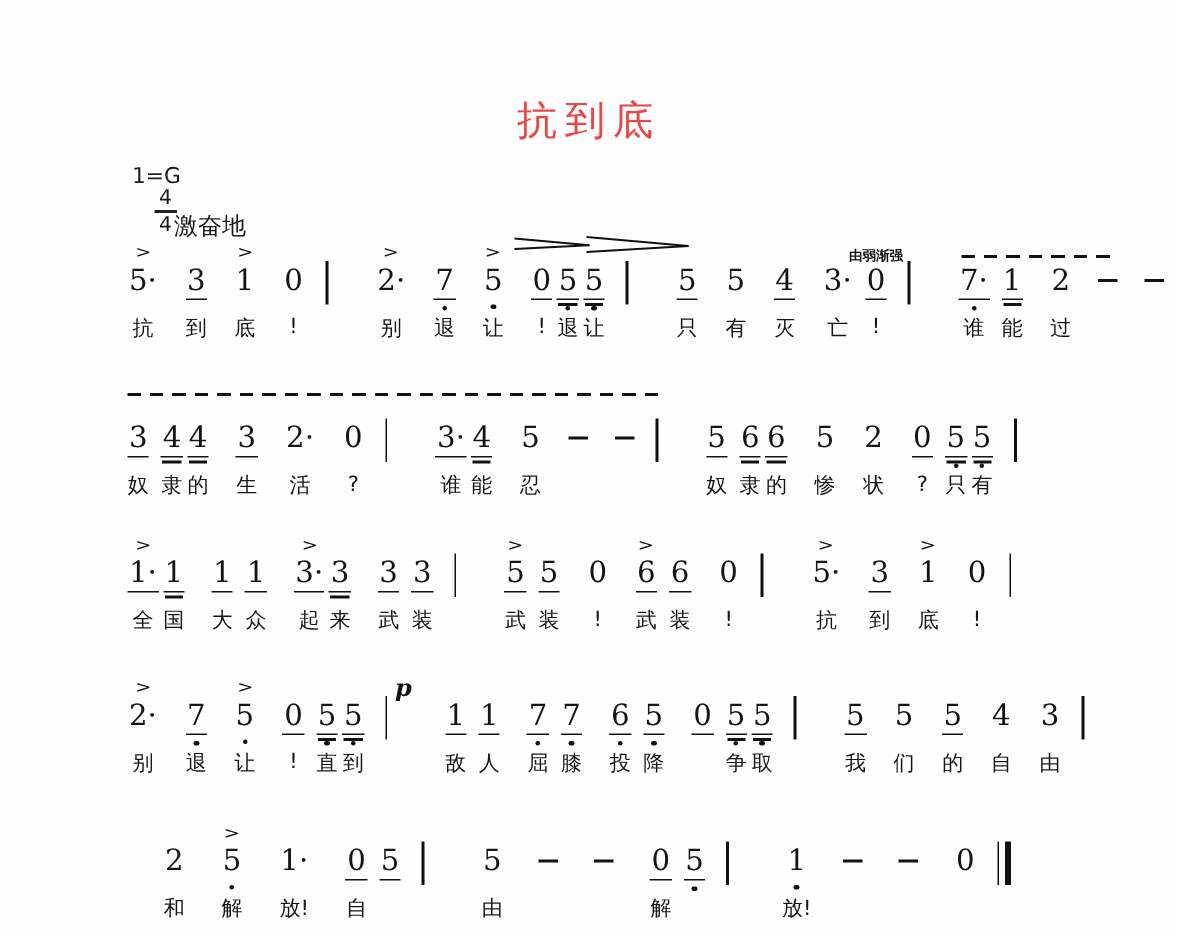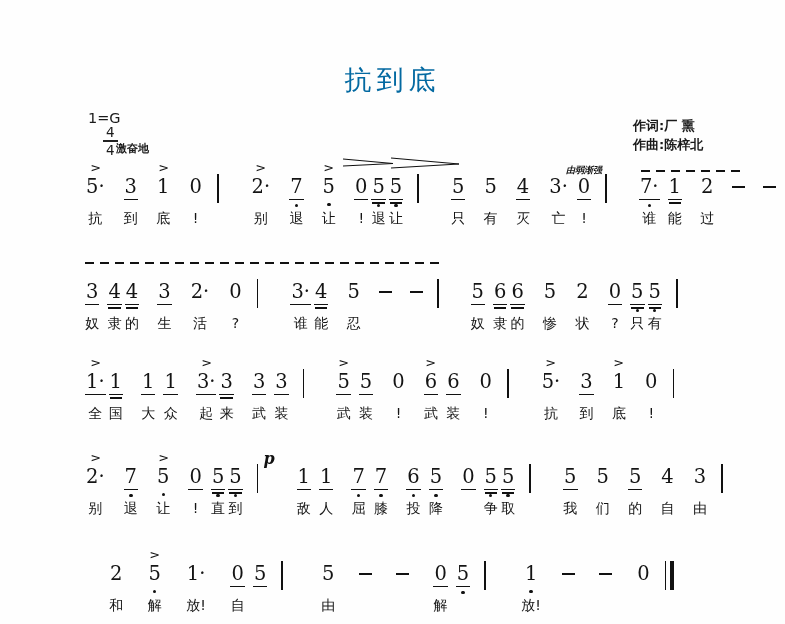--- a/index.html
+++ b/index.html
@@ -1,28 +1,28 @@
 <!DOCTYPE html>
 <html><head>
 <meta charset="utf-8">
 <style>
   html,body{margin:0;padding:0;background:#ffffff;}
   .page{position:relative;width:785px;height:624px;background:#fefefe;overflow:hidden;
         font-family:"DejaVu Sans","Liberation Sans",sans-serif;color:#1a1a1a;}
 
   .title{position:absolute;top:62px;left:0;width:100%;text-align:center;
-         font-size:27px;letter-spacing:5px;color:#0369a1;
+         font-size:27px;letter-spacing:5px;color:#ef4444;
          font-family:"DejaVu Serif","Liberation Serif",serif;}
 
   .keysig{position:absolute;left:88px;top:110px;display:flex;align-items:center;font-size:14.5px;flex-direction:column;}
   .meter{margin-left:12px;display:flex;flex-direction:column;align-items:center;
          font-size:13.5px;line-height:12px;}
   .meter-line{width:15px;height:1.5px;background:#222;margin:2px 0;}
 
-  .tempo{position:absolute;left:116px;top:141px;font-size:11px;font-weight:bold;}
+  .tempo{position:absolute;left:116px;top:141px;font-size:16px;font-weight:normal;}
 
   .credits{position:absolute;left:633px;top:116px;font-size:13px;font-weight:bold;line-height:19px;}
 
   .score-line{position:absolute;left:85px;}
   #line1{top:163px} #line2{top:268px} #line3{top:358px} #line4{top:453px} #line5{top:550px}
   .tokens{display:flex;align-items:flex-start;}
 
   .tok{position:relative;display:flex;flex-direction:column;align-items:center;margin-left:18px;}
   .tokens .tok:first-child{margin-left:0;}
   .g1{margin-left:3px !important;}
@@ -50,45 +50,41 @@
   .dash{width:13px;height:2px;background:#111;margin-top:23px;margin-left:18px;flex-shrink:0;}
 
   .dyn{font-family:"DejaVu Serif","Liberation Serif",serif;font-style:italic;font-weight:bold;
        font-size:16px;line-height:16px;margin:-2px 4px 0 -9px;color:#111;}
 
   .dashes{position:absolute;height:1.8px;
           background:repeating-linear-gradient(90deg,#111 0 9px,transparent 9px 15px);}
   #cresc-dashes{left:556px;top:7px;width:104px;}
   #phrase-dashes{left:0px;top:-6px;width:358px;}
 
-  .cresc-label{position:absolute;left:481px;top:1px;font-size:9px;font-weight:bold;color:#111;white-space:nowrap;font-style:italic;}
+  .cresc-label{position:absolute;left:481px;top:1px;font-size:9px;font-weight:bold;color:#111;white-space:nowrap;}
   .hairpins{position:absolute;left:256px;top:-8px;}
 </style>
 </head>
 <body>
 
 <div class="page">
 
   <div class="title">抗到底</div>
 
   <div class="keysig">
     <span>1=G</span>
     <span class="meter">
       <span>4</span>
       <span class="meter-line"></span>
       <span>4</span>
     </span>
   </div>
 
   <div class="tempo">激奋地</div>
 
-  <div class="credits">
-    <div>作词:厂 熏</div>
-    <div>作曲:陈梓北</div>
-  </div>
 
   <div class="score-line" id="line1">
     <svg class="hairpins" width="122" height="18">
       <line x1="2" y1="4" x2="52" y2="8.5" stroke="#111" stroke-width="1.2"></line>
       <line x1="2" y1="11" x2="52" y2="8.5" stroke="#111" stroke-width="1.2"></line>
       <line x1="50" y1="3" x2="118" y2="9" stroke="#111" stroke-width="1.2"></line>
       <line x1="50" y1="13" x2="118" y2="9" stroke="#111" stroke-width="1.2"></line>
     </svg>
     <div class="cresc-label">由弱渐强</div>
     <div class="dashes" id="cresc-dashes"></div>

